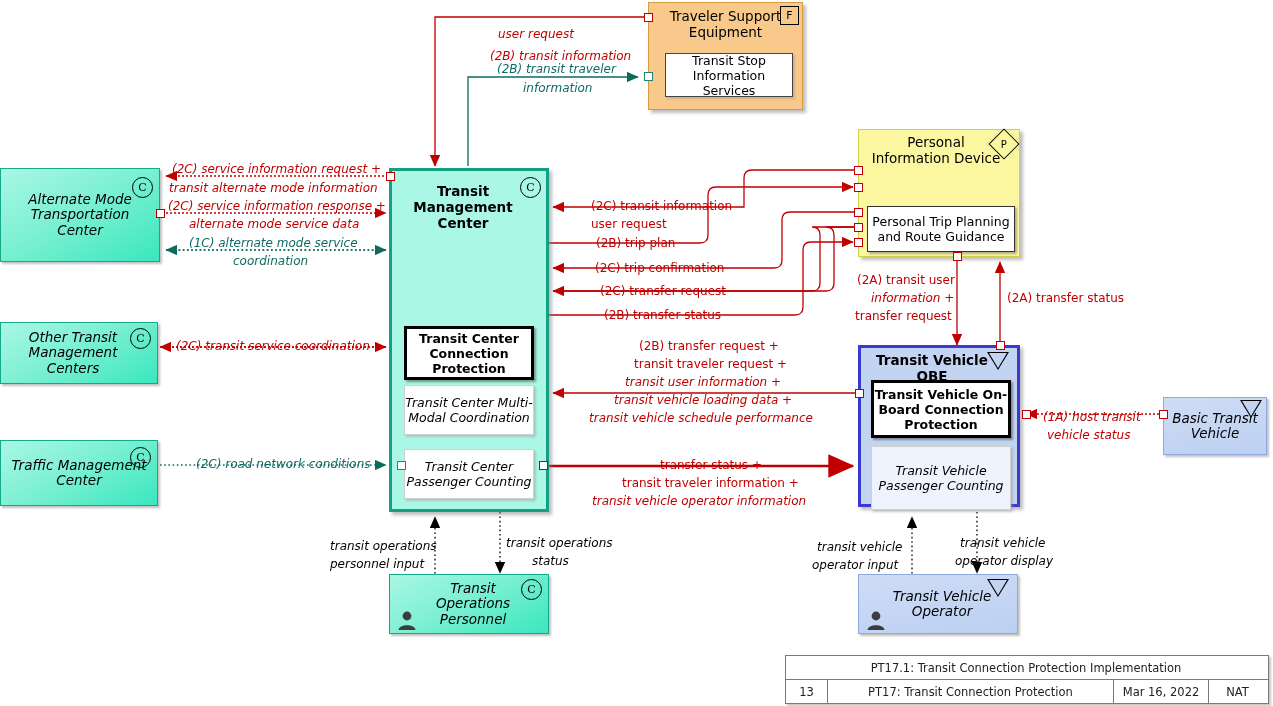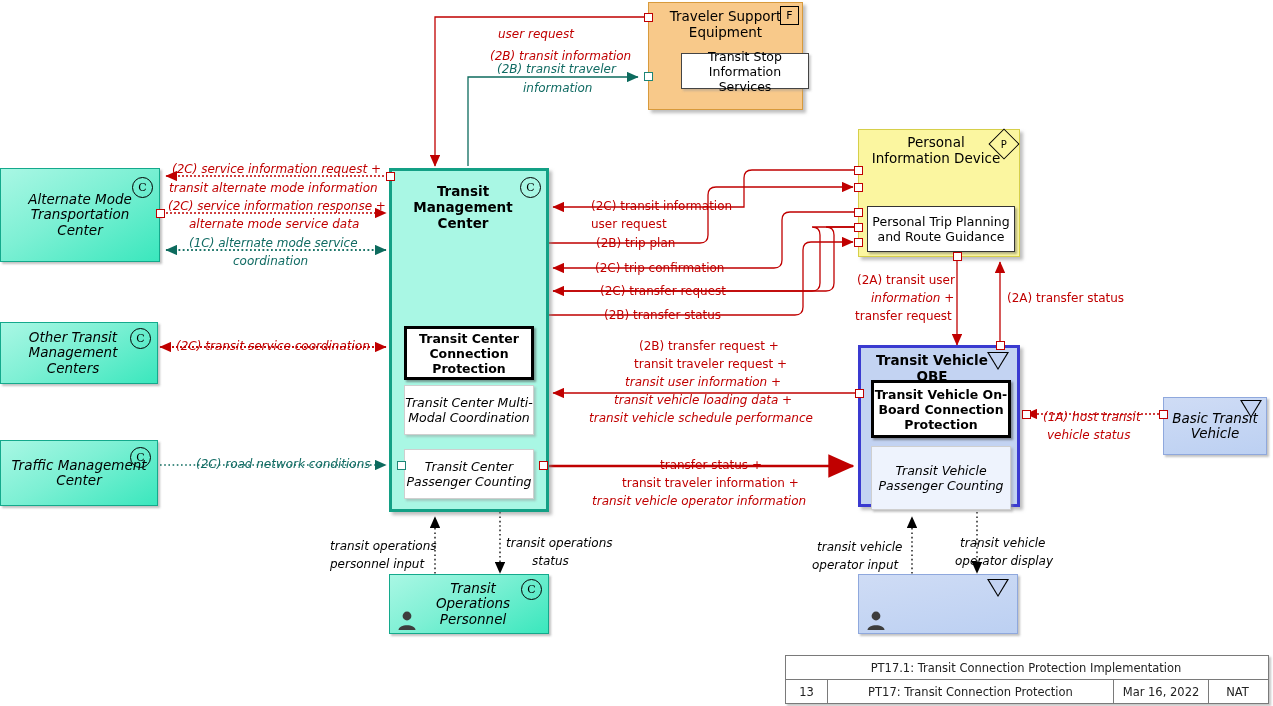--- a/index.html
+++ b/index.html
@@ -152,21 +152,21 @@
 
       <path d="M977,512 L977,573" stroke="#000" stroke-dasharray="1.6,2.8" marker-end="url(#arBlk)"></path>
     </g>
   </svg>
 
   <div class="node sys-tse" style="left:648px;top:2px;width:155px;height:108px;">
     <div class="sysTitle thin">Traveler Support Equipment</div>
     <div class="badgeF" style="right:3px;top:3px;">
       <span>F</span>
     </div>
-    <div class="app plain" style="left:32px;top:50px;width:128px;height:36px;font-style:normal;border:1px solid #444;align-items:center;">
+    <div class="app plain" style="left:16px;top:50px;width:128px;height:44px;font-style:normal;border:1px solid #444;align-items:center;">
       <span>Transit Stop Information Services</span>
     </div>
   </div>
   <div class="port red" style="left:644px;top:13px;"></div>
   <div class="port teal" style="left:644px;top:72px;"></div>
 
   <div class="node term" style="left:0px;top:168px;width:160px;height:94px;">
     <div class="title" style="padding:0 16px;">Alternate Mode Transportation Center</div>
     <div class="badgeC" style="right:6px;top:8px;">
       <span>C</span>
@@ -257,20 +257,21 @@
     <div class="badgeC" style="right:6px;top:4px;">
       <span>C</span>
     </div>
     <svg class="person" style="left:6px;bottom:2px;" viewBox="0 0 22 22">
       <circle cx="11" cy="7" r="4.4" fill="#3d3d3d"></circle>
       <path d="M2.5,21 C2.5,14.5 19.5,14.5 19.5,21 z" fill="#3d3d3d"></path>
     </svg>
   </div>
 
   <div class="node veh" style="left:858px;top:574px;width:160px;height:60px;">
+    <div class="title" style="padding:0 18px 0 26px;">Transit Vehicle Operator</div>
     <div class="badgeV" style="right:8px;top:4px;
          border-left:11px solid transparent;border-right:11px solid transparent;border-top:18px solid #000;"></div>
     <div class="badgeV" style="right:10px;top:5px;
          border-left:9px solid transparent;border-right:9px solid transparent;border-top:15px solid #c3d3f2;"></div>
     <svg class="person" style="left:6px;bottom:2px;" viewBox="0 0 22 22">
       <circle cx="11" cy="7" r="4.4" fill="#3d3d3d"></circle>
       <path d="M2.5,21 C2.5,14.5 19.5,14.5 19.5,21 z" fill="#3d3d3d"></path>
     </svg>
   </div>
 

